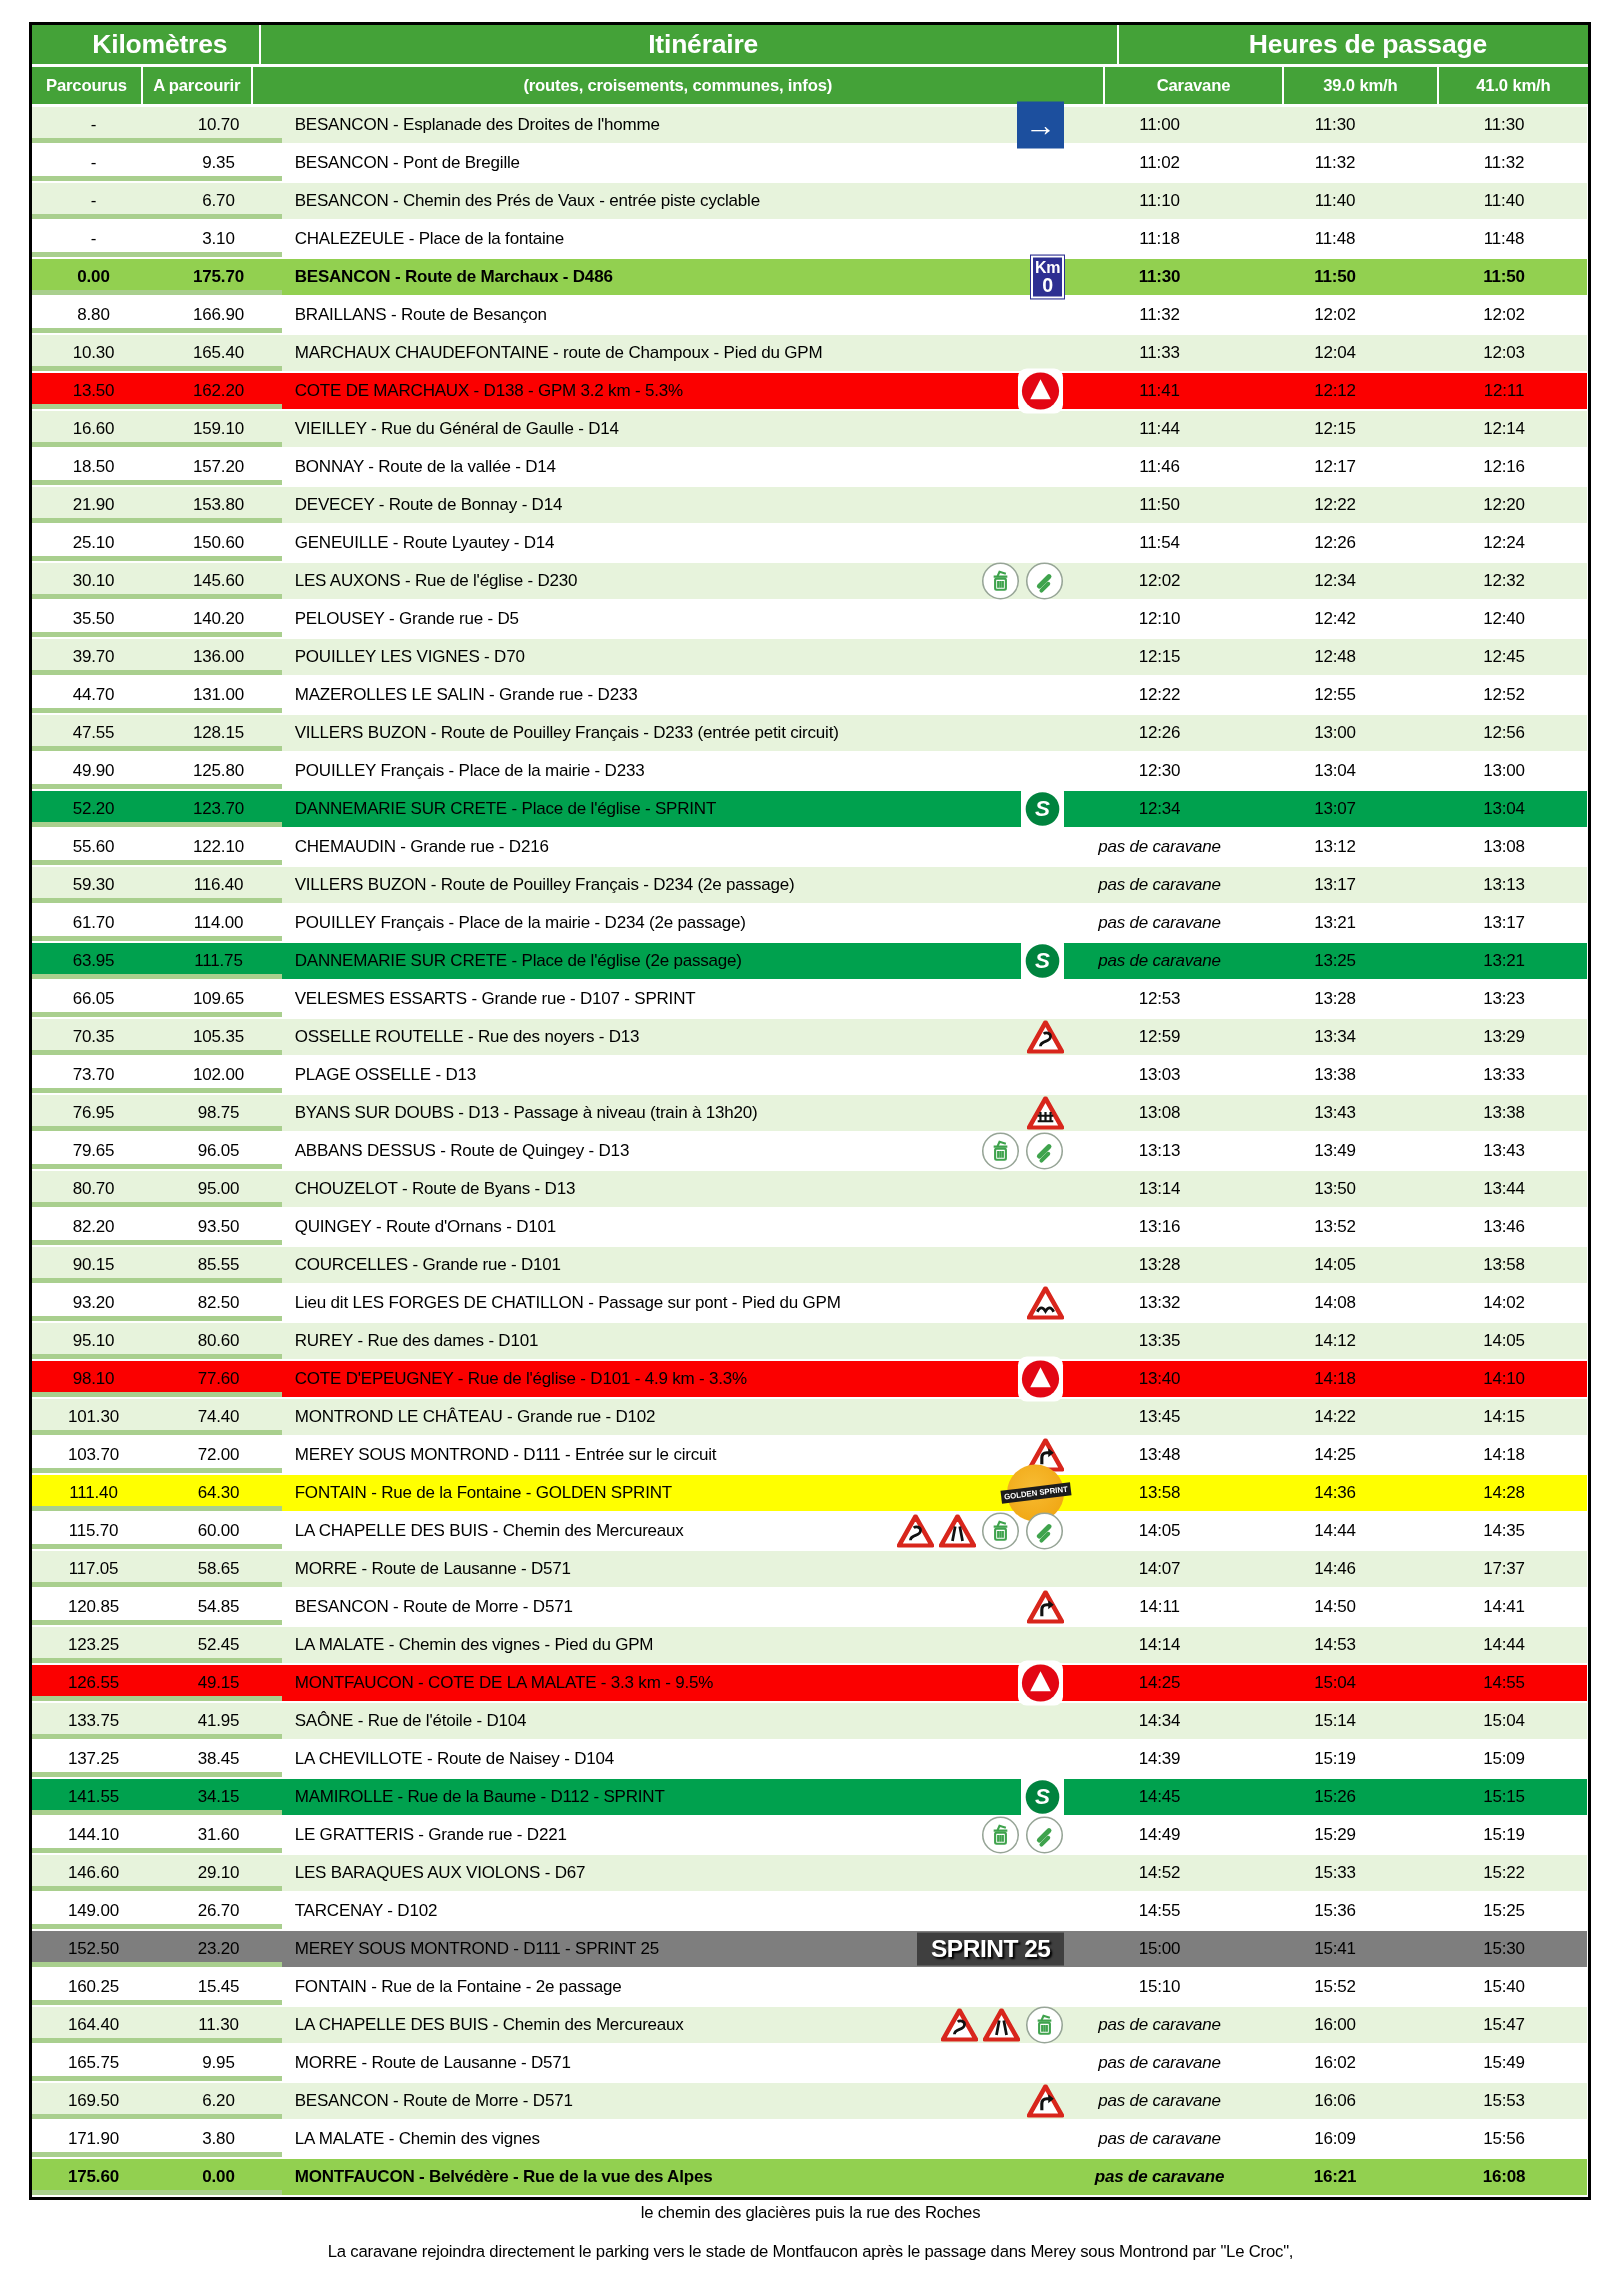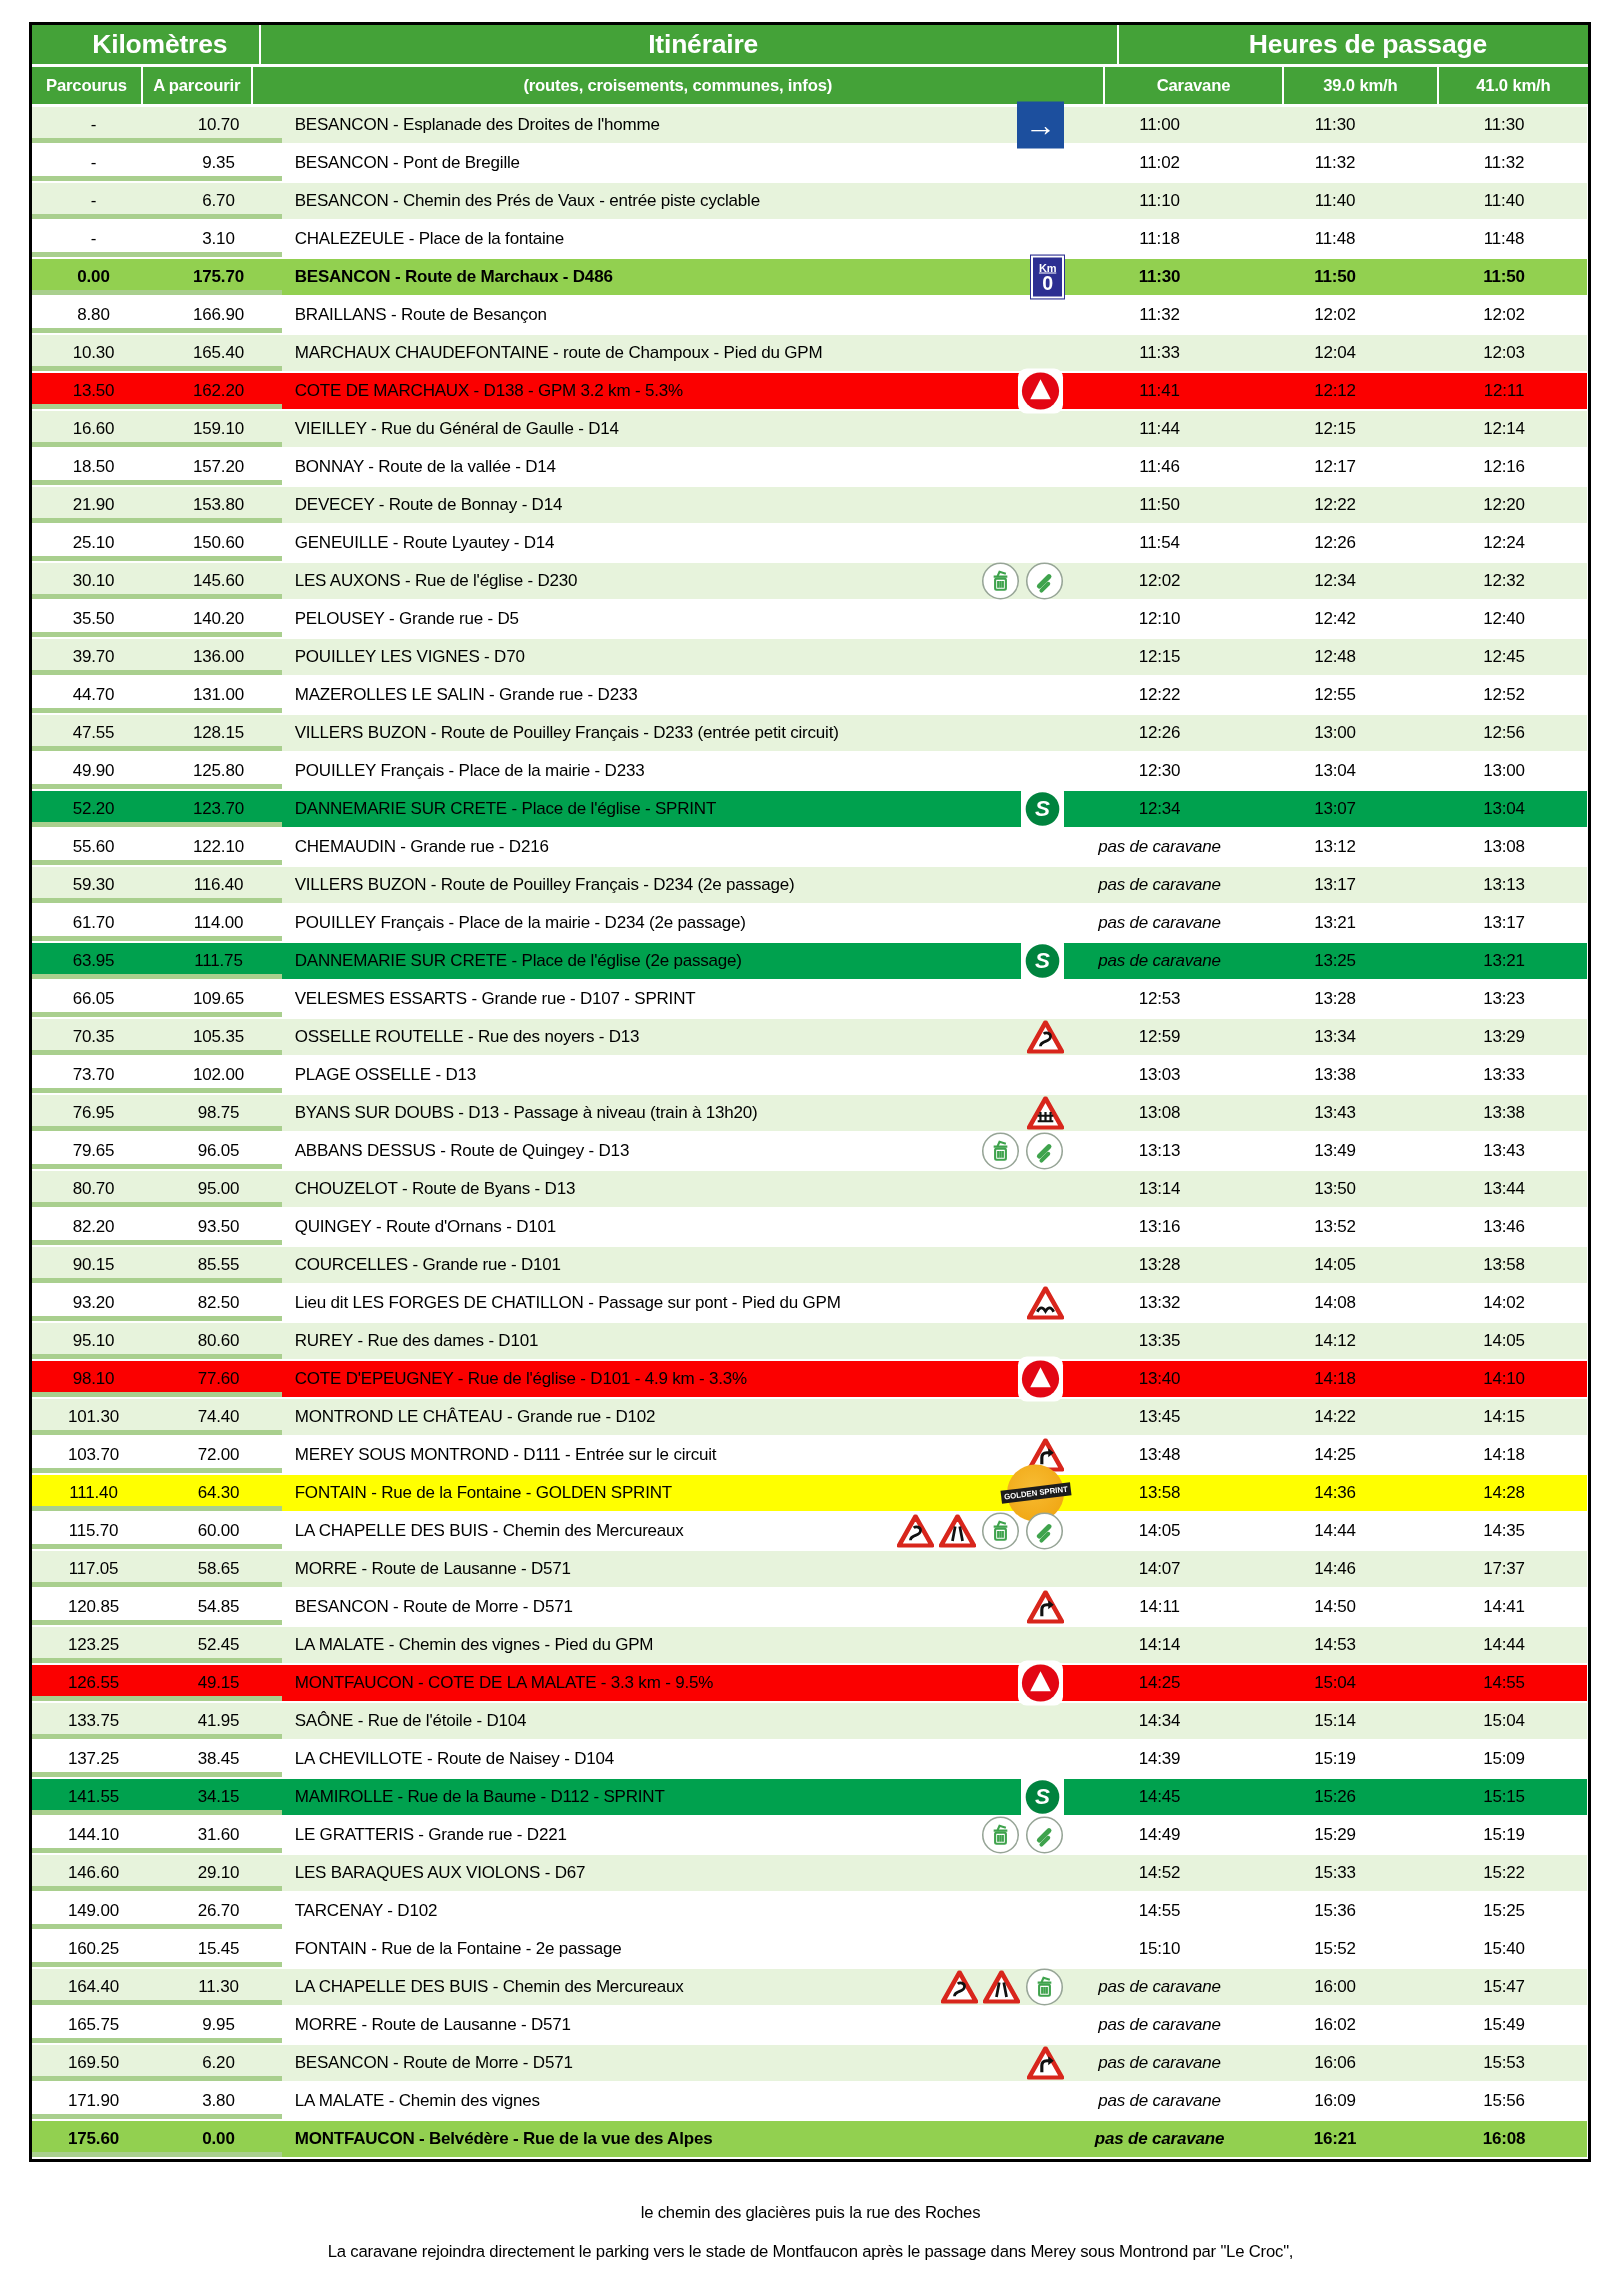--- a/index.html
+++ b/index.html
@@ -32,21 +32,21 @@
   .lbl{white-space:nowrap;overflow:visible;z-index:1;}
   .italic{font-style:italic;}
   
   .icons{position:absolute;right:5.9px;top:50%;transform:translateY(-50%);display:flex;align-items:center;gap:4.9px;z-index:3;}
   .tri{width:37px;height:33px;display:block;}
   .icn-climb{width:47px;height:47px;display:block;}
   .icn-s{width:43px;height:43px;display:block;}
   .icn-round{width:39px;height:39px;display:block;}
   .icn-arrow{width:47px;height:47px;background:#1C4F9E;color:#fff;font-size:31px;font-weight:bold;display:flex;align-items:center;justify-content:center;}
   .icn-km0{width:33px;height:43px;background:#2D2F92;border:2px solid #fff;outline:1px solid #2D2F92;color:#fff;display:flex;flex-direction:column;align-items:center;justify-content:center;line-height:1;box-sizing:border-box;}
-  .icn-km0 span{font-size:11px;font-weight:bold;text-decoration:underline;}
+  .icn-km0 span{font-size:16px;font-weight:bold;}
   .icn-km0 b{font-size:19.6px;}
   .icn-golden{width:57px;height:57px;border-radius:50%;background:radial-gradient(circle at 45% 40%,#F7BC33,#EFA10B);display:flex;align-items:center;justify-content:center;}
   .gs-ribbon{background:#1c1c1c;color:#fff;font-size:7.8px;font-weight:bold;letter-spacing:0;padding:2px 2.9px;transform:rotate(-7deg);white-space:nowrap;}
   .icn-sprint25{background:#3F3F3F;color:#fff;font-weight:bold;font-size:24.5px;letter-spacing:-0.5px;padding:2px 13.7px 2.9px;text-shadow:2px 2px 2px #000;white-space:nowrap;}
   
   .footer{position:absolute;left:0;top:2203px;width:1621px;text-align:center;font-size:16.7px;color:#000;}
   .footer div{margin-bottom:18.6px;}
 </style>
 </head>
 <body>
@@ -737,20 +737,33 @@
         <div class="cell c1 cK">149.00</div>
         <div class="cell c2 cK">26.70</div>
         <div class="cell c3">
           <span class="lbl">TARCENAY - D102</span>
           <span class="icons"></span>
         </div>
         <div class="cell c4">14:55</div>
         <div class="cell c5">15:36</div>
         <div class="cell c6">15:25</div>
       </div>
+      <div class="row r-gray">
+        <div class="cell c1 cK">152.50</div>
+        <div class="cell c2 cK">23.20</div>
+        <div class="cell c3">
+          <span class="lbl">MEREY SOUS MONTROND - D111 - SPRINT 25</span>
+          <span class="icons">
+            <div class="icn-sprint25">SPRINT 25</div>
+          </span>
+        </div>
+        <div class="cell c4">15:00</div>
+        <div class="cell c5">15:41</div>
+        <div class="cell c6">15:30</div>
+      </div>
       <div class="row r-white">
         <div class="cell c1 cK">160.25</div>
         <div class="cell c2 cK">15.45</div>
         <div class="cell c3">
           <span class="lbl">FONTAIN - Rue de la Fontaine - 2e passage</span>
           <span class="icons"></span>
         </div>
         <div class="cell c4">15:10</div>
         <div class="cell c5">15:52</div>
         <div class="cell c6">15:40</div>

